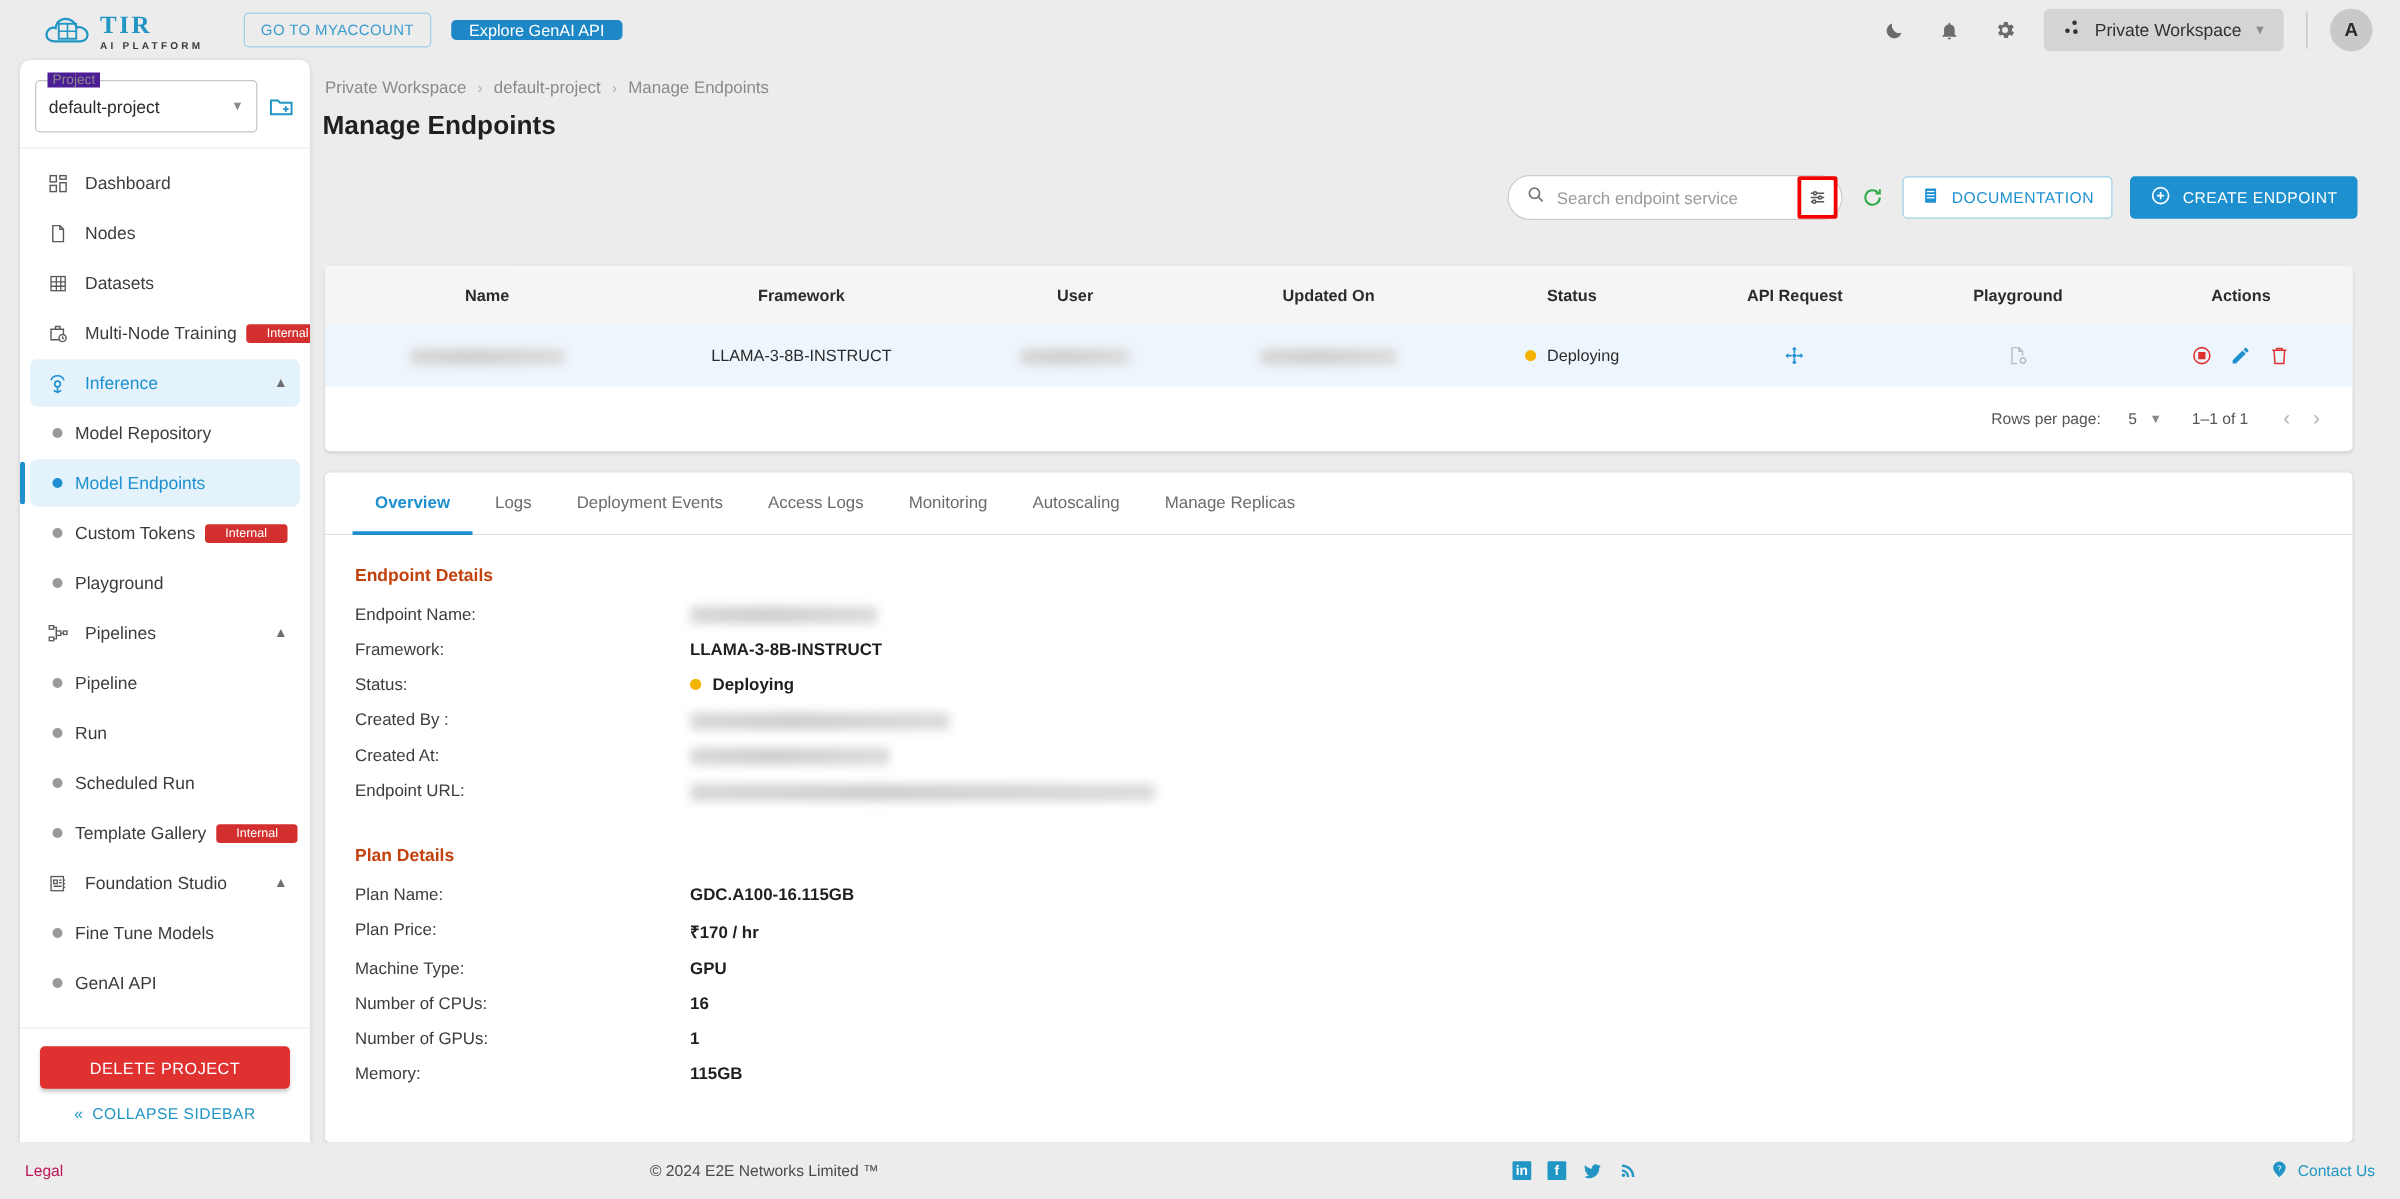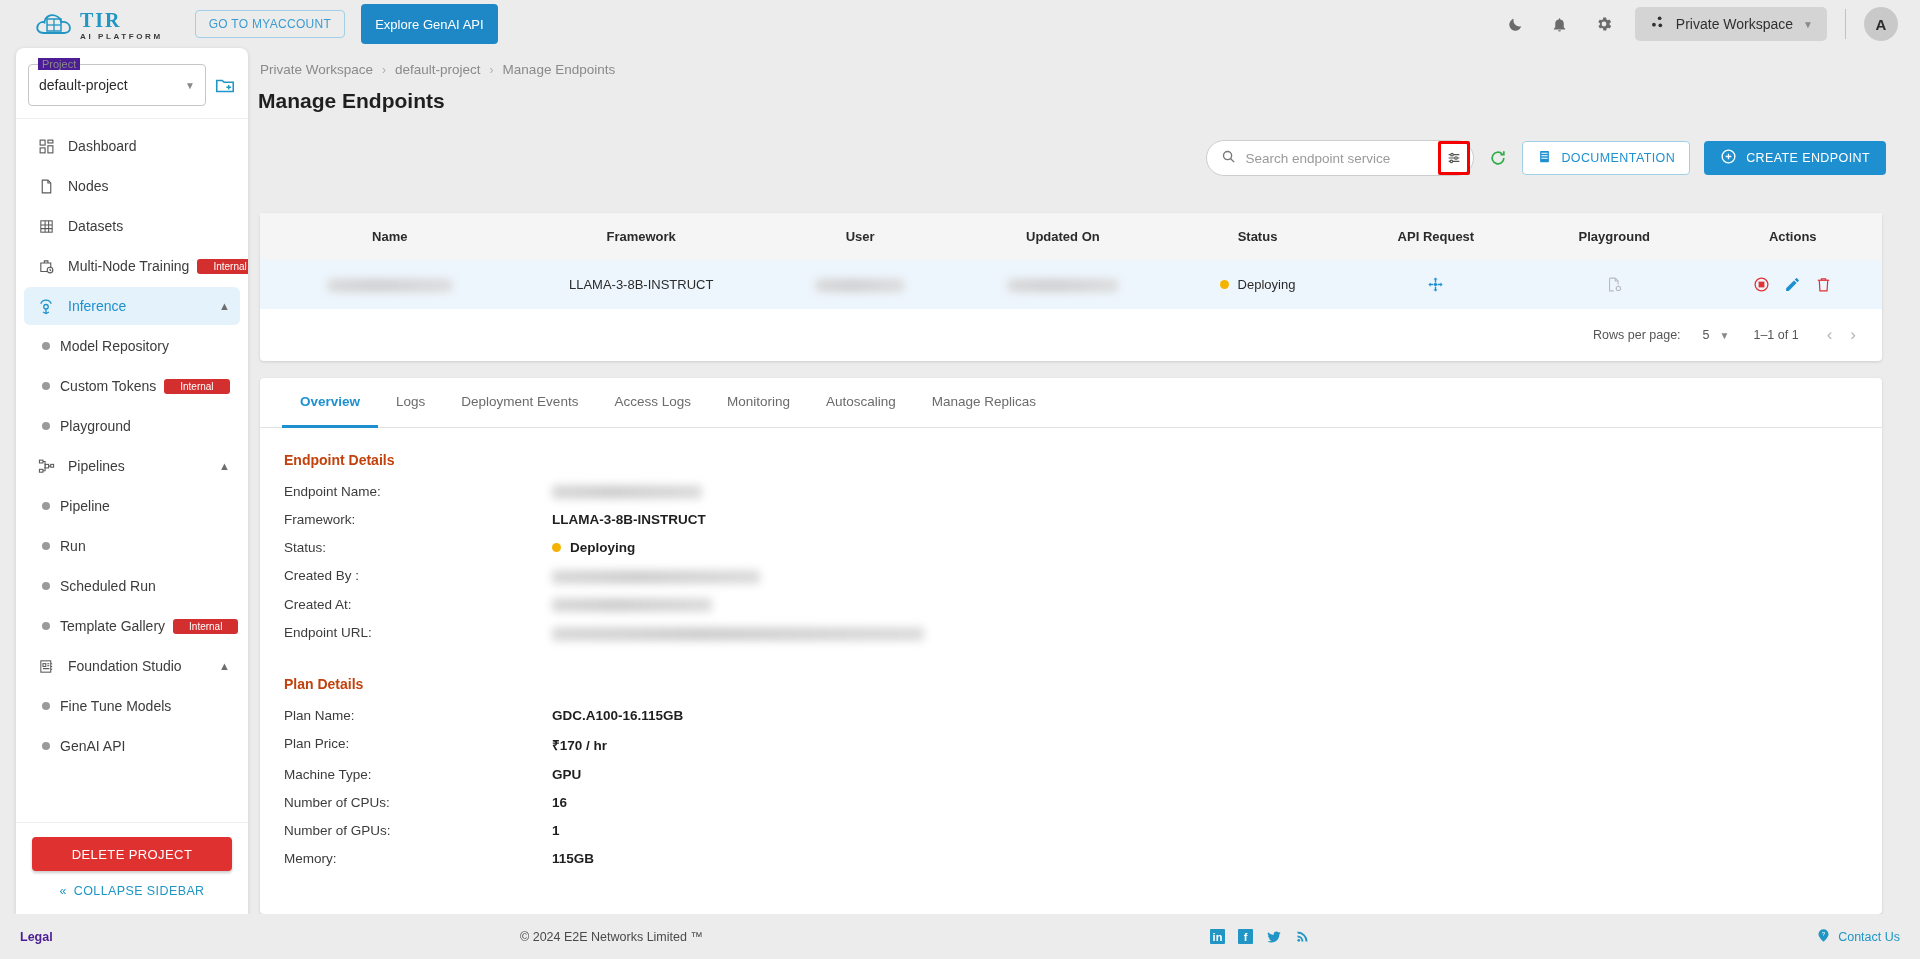--- a/index.html
+++ b/index.html
@@ -33,21 +33,21 @@
   .logo-sub {
     font-size: 8px; font-weight: bold; color: #3b3b3b; letter-spacing: 2.6px;
   }
   .btn-myaccount {
     margin-left: 32px; height: 28px; padding: 0 13px;
     border: 1px solid #9fd0e8; border-radius: 4px; background: transparent;
     color: #3b9cd0; font-size: 12px; font-weight: 500; letter-spacing: .3px;
     cursor: pointer; display: flex; align-items: center;
   }
   .btn-genai {
-    margin-left: 16px; height: 40px; padding: 0 14px;
+    margin-left: 16px; height: 16px; padding: 0 14px;
     border: none; border-radius: 4px; background: #1e88c7;
     color: #fff; font-size: 13px; cursor: pointer;
     display: flex; align-items: center;
   }
   .topbar-right {
     margin-left: auto; display: flex; align-items: center; gap: 10px; padding-right: 6px;
   }
   .icon-btn {
     width: 34px; height: 34px; border-radius: 50%;
     display: flex; align-items: center; justify-content: center;
@@ -224,21 +224,21 @@
   .kv-val { font-size: 13.5px; color: #1f1f1f; font-weight: bold; }
   .kv-status { display: flex; align-items: center; gap: 9px; }
   .section-gap { height: 22px; }
 
   
   .footer {
     position: absolute; bottom: 0; left: 0; width: 1920px; height: 45px;
     background: #ececec; display: flex; align-items: center; padding: 0 20px;
     font-size: 12.5px;
   }
-  .footer a, .foot-link { color: #4c1d95; cursor: pointer; text-decoration: none; font-weight: bold; }
+  .footer a, .foot-link { color: #be185d; cursor: pointer; text-decoration: none; }
   .foot-copy {
     position: absolute; left: 520px; color: #4a4a4a; font-size: 12.5px;
   }
   .foot-social {
     position: absolute; left: 1210px; display: flex; align-items: center; gap: 13px;
   }
   .foot-contact {
     margin-left: auto; display: flex; align-items: center; gap: 7px; color: #2196c4;
   }
   .sq-social {
@@ -372,20 +372,24 @@
       </span>
       <span class="nav-label">Inference</span>
       <span class="chev">▲</span>
     </div>
 
     <div class="nav-item nav-sub">
       <span class="bullet"></span>
       <span class="nav-label">Model Repository</span>
     </div>
 
+    <div class="nav-item nav-sub active-sub">
+      <span class="bullet"></span>
+      <span class="nav-label">Model Endpoints</span>
+    </div>
 
     <div class="nav-item nav-sub">
       <span class="bullet"></span>
       <span class="nav-label">Custom Tokens</span>
       <span class="badge-internal">Internal</span>
     </div>
 
     <div class="nav-item nav-sub">
       <span class="bullet"></span>
       <span class="nav-label">Playground</span>

